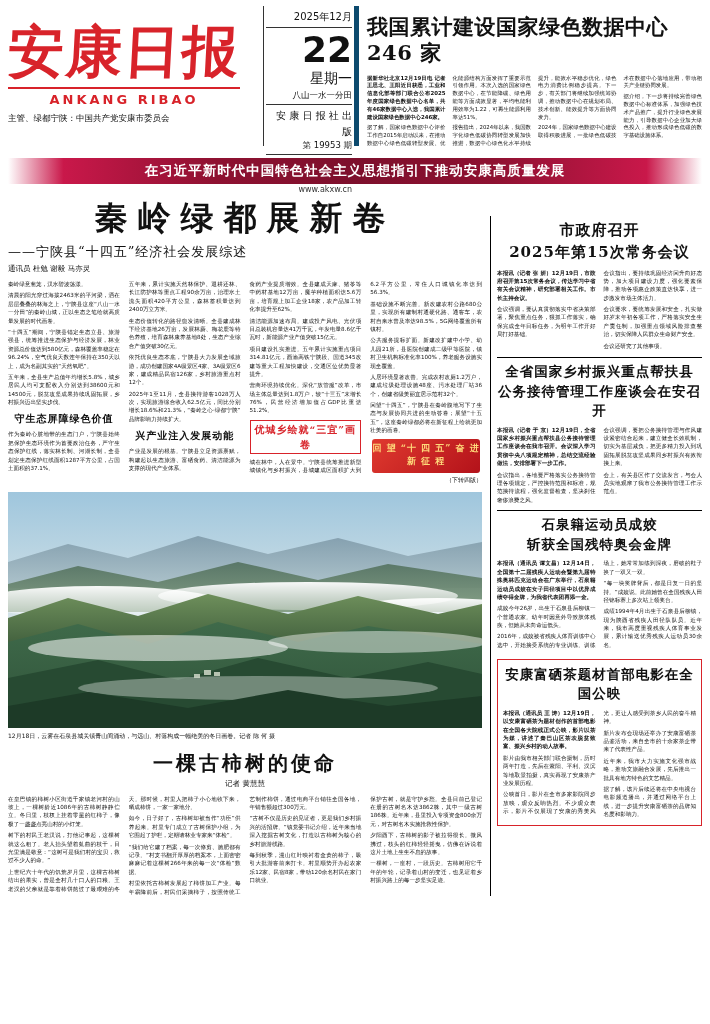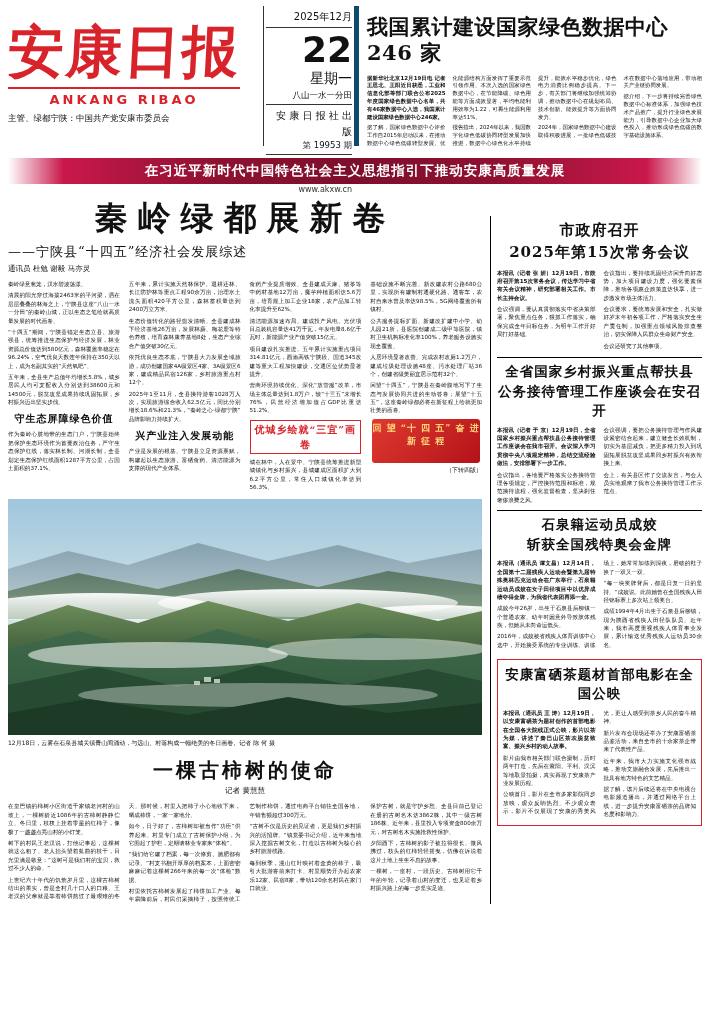--- a/index.html
+++ b/index.html
@@ -90,21 +90,21 @@
   .cols4{column-count:4;column-gap:9px;font-size:5.6px;line-height:1.5;text-align:justify;}
   .cols4 p{margin:0 0 3px;}
   .sec-h{
     font-weight:bold;text-align:center;font-size:10px;margin:5px 0 4px;
     font-family:"DejaVu Serif","Liberation Serif",serif;letter-spacing:1px;
   }
   .sec-h.boxed{border:1px solid #d8232a;color:#d8232a;padding:1px 0;}
 
   
   .stamp{
-    display:block;margin:4px auto 2px;width:108px;height:44px;border-radius:3px;
+    display:block;margin:4px auto 2px;width:108px;height:34px;border-radius:3px;
     background:linear-gradient(135deg,#e03a2f,#b3121a);
     color:#ffd97a;font-family:"DejaVu Serif","Liberation Serif",serif;font-weight:bold;
     font-size:9px;line-height:1.45;text-align:center;padding-top:3px;box-sizing:border-box;
     letter-spacing:1px;
   }
   .cont-note{text-align:right;font-size:6px;margin-top:2px;}
 
   
   .photo-wrap{margin-top:8px;}
   .photo{

